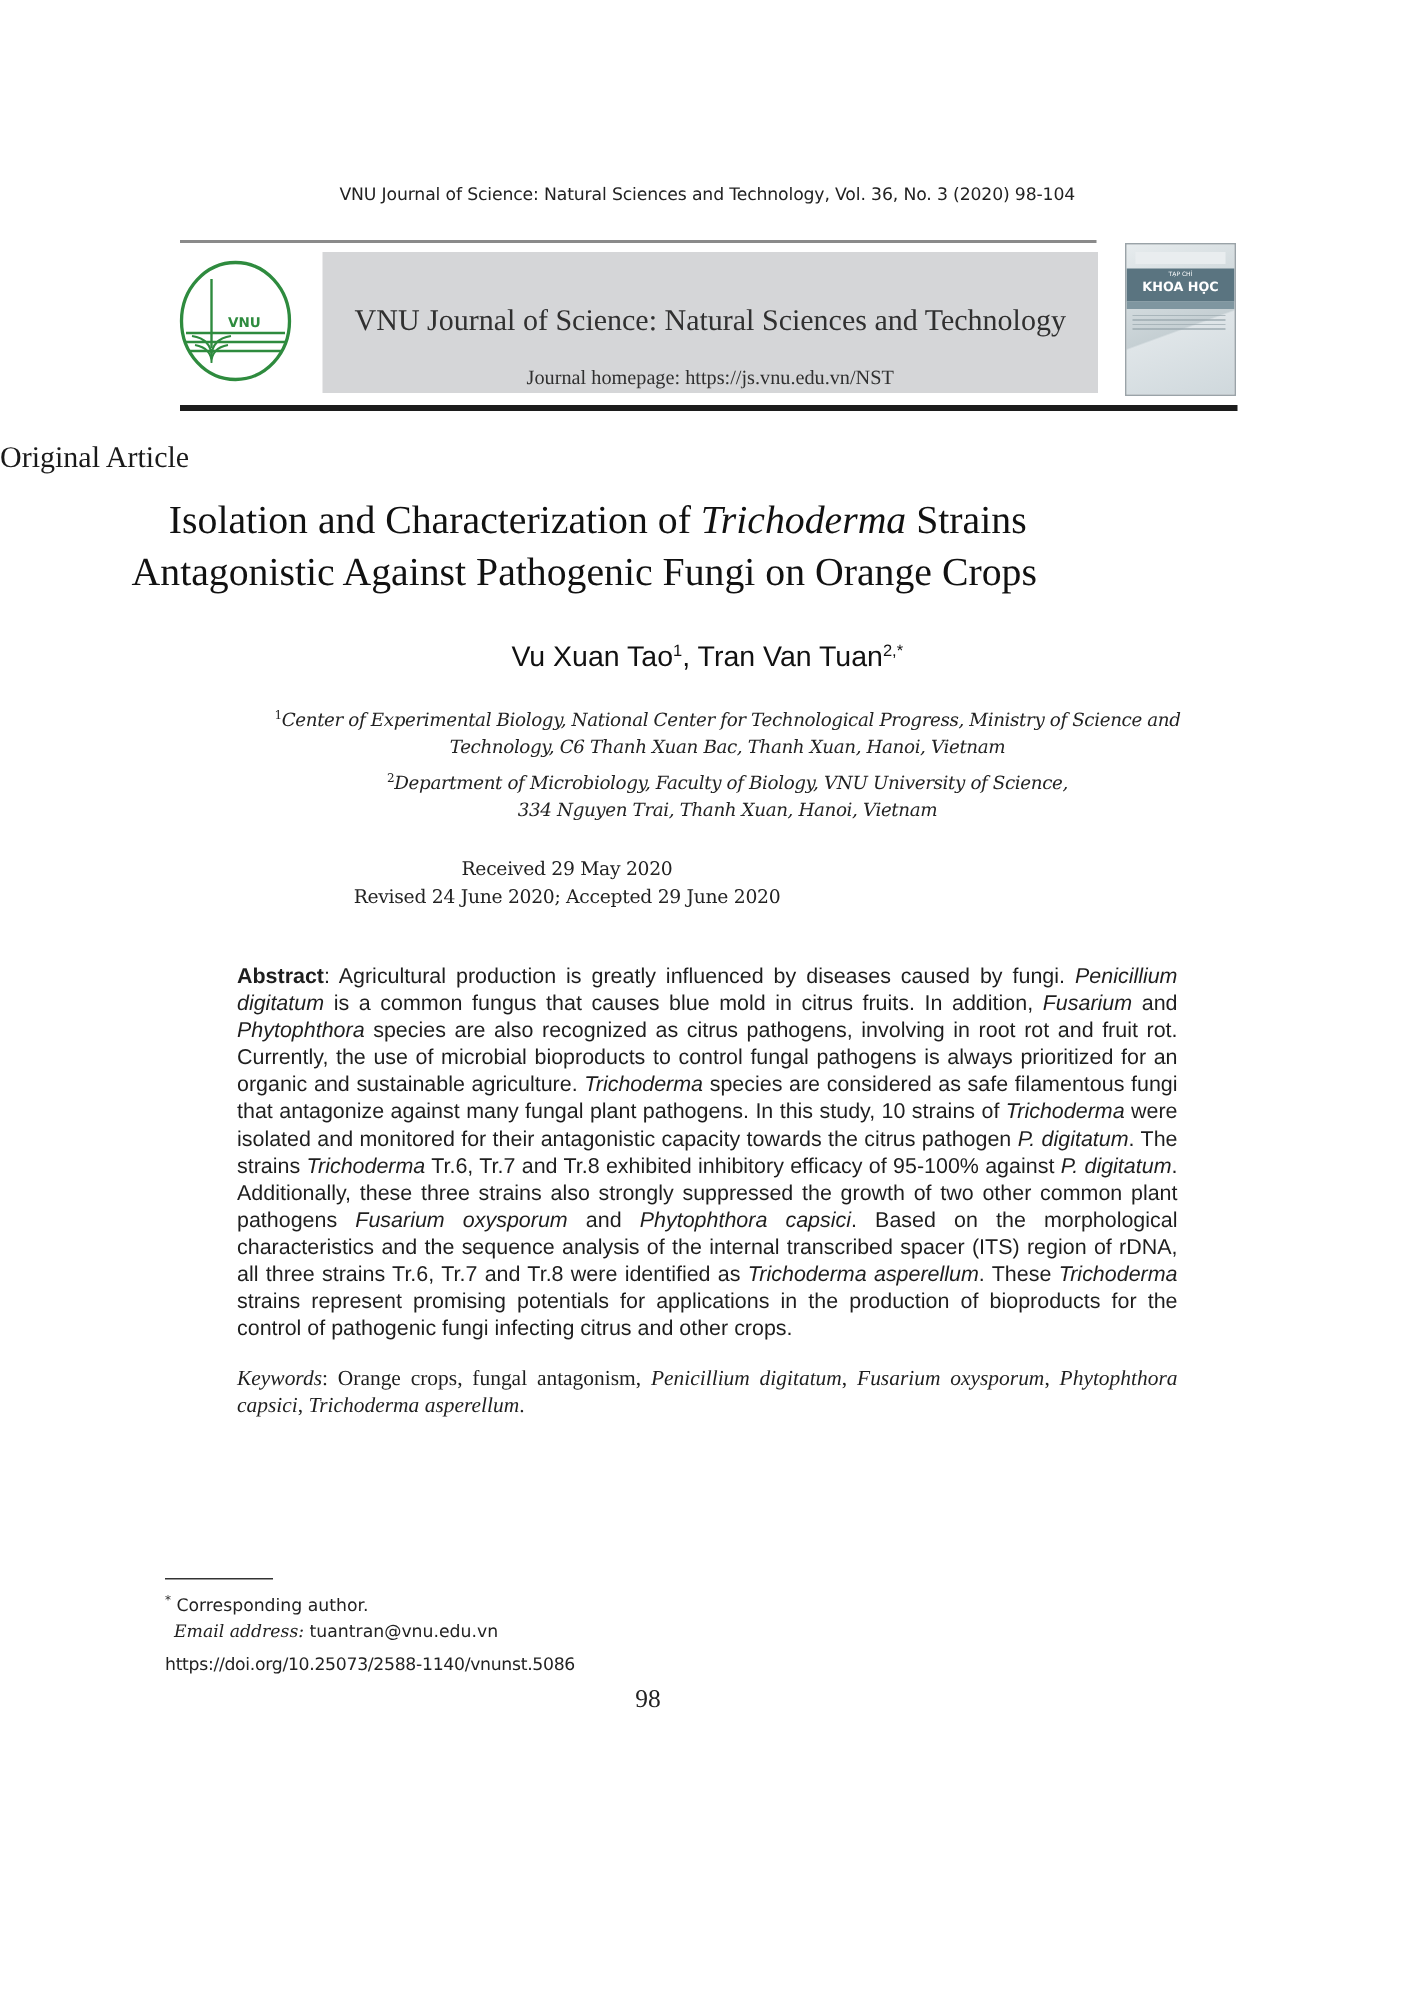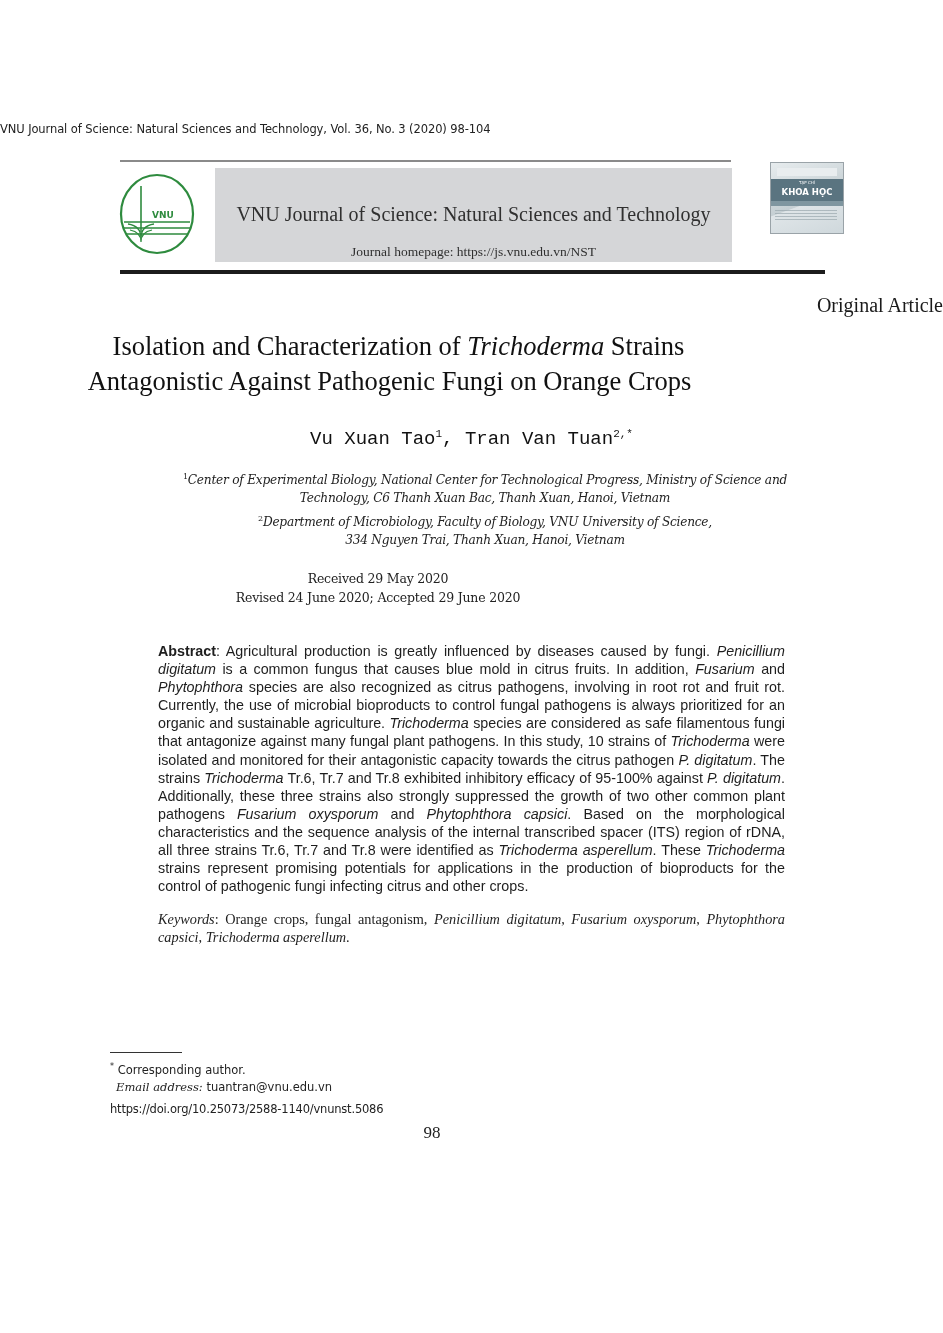--- a/index.html
+++ b/index.html
@@ -1,66 +1,65 @@
 <!DOCTYPE html>
 <html><head>
 <meta charset="utf-8">
 <style>
   html, body { margin: 0; padding: 0; background: #ffffff; }
   body { width: 943px; height: 1333px; position: relative; overflow: hidden; color: #1a1a1a; }
   .abs { position: absolute; }
 
   .running-head {
-    left: 0; width: 943px; top: 122px; text-align: left;
+    left: 0; width: 943px; top: 122px; text-align: center;
     font-family: "DejaVu Sans", sans-serif; font-size: 11.5px; letter-spacing: -0.1px; color: #222;
   }
 
   .top-rule { left: 120px; top: 160px; width: 611px; height: 2px; background: #8a8a8a; }
   .bottom-rule { left: 120px; top: 270px; width: 705px; height: 4px; background: #1c1c1c; }
 
   .logo { left: 118px; top: 172px; width: 78px; height: 84px; }
   .banner {
     left: 215px; top: 168px; width: 517px; height: 94px; background: #d5d6d8;
   }
   .banner-title {
     left: 0; right: 0; top: 35px; text-align: center;
     font-family: "Liberation Serif", serif; font-size: 20px; color: #303030;
   }
   .banner-home {
     left: 0; right: 0; top: 76px; text-align: center;
     font-family: "Liberation Serif", serif; font-size: 13.5px; color: #303030;
   }
 
   .cover {
-    left: 750px; top: 162px; width: 74px; height: 72px;
+    left: 750px; top: 162px; width: 74px; height: 102px;
     border: 1px solid #9aa3a8; box-sizing: border-box;
     background: linear-gradient(160deg, #e7ecee 0%, #c5cfd3 55%, #dfe5e8 56%, #cfd8dc 100%);
     overflow: hidden;
-    margin-left: 20px;
   }
   .cover-top { position: absolute; left: 6px; right: 6px; top: 5px; height: 8px; background: #e9edef; }
   .cover-band { position: absolute; left: 0; right: 0; top: 16px; height: 22px; background: #5a7480; color: #fff;
     font-family: "DejaVu Sans", sans-serif; font-weight: bold; font-size: 8.5px; text-align: center; line-height: 13px; }
   .cover-band small { display: block; font-size: 4px; line-height: 7px; font-weight: normal; }
   .cover-sub { position: absolute; left: 0; right: 0; top: 38px; height: 5px; background: #7f96a0; }
   .cover-lines { position: absolute; left: 4px; right: 6px; top: 47px; height: 12px;
     background: repeating-linear-gradient(180deg, #9aa8ae 0 1px, transparent 1px 3px); opacity: 0.7; }
 
   .article-type {
-    left: 0; width: 943px; top: 294px; text-align: right;
+    left: 0; width: 943px; top: 294px; text-align: left;
     font-family: "Liberation Serif", serif; font-size: 20px; color: #1a1a1a;
   }
   .title {
     left: 0; width: 779px; top: 329px; text-align: center;
     font-family: "Liberation Serif", serif; font-size: 26.5px; line-height: 35px; color: #111;
   }
   .title .l1 { padding-left: 18px; }
   .authors {
     left: 0; width: 943px; top: 428px; text-align: center;
-    font-family: Liberation Mono, monospace; font-size: 19px; color: #111;
+    font-family: Liberation Sans, sans-serif; font-size: 19px; color: #111;
   }
   .authors sup { font-size: 11px; vertical-align: 7px; }
 
   .affil {
     left: 140px; width: 690px; text-align: center;
     font-family: "DejaVu Serif", serif; font-style: italic; font-size: 12.2px; line-height: 18px; color: #222;
     letter-spacing: -0.25px;
   }
   .affil sup { font-size: 8px; vertical-align: 5px; font-style: normal; }
   .affil1 { top: 468px; }

